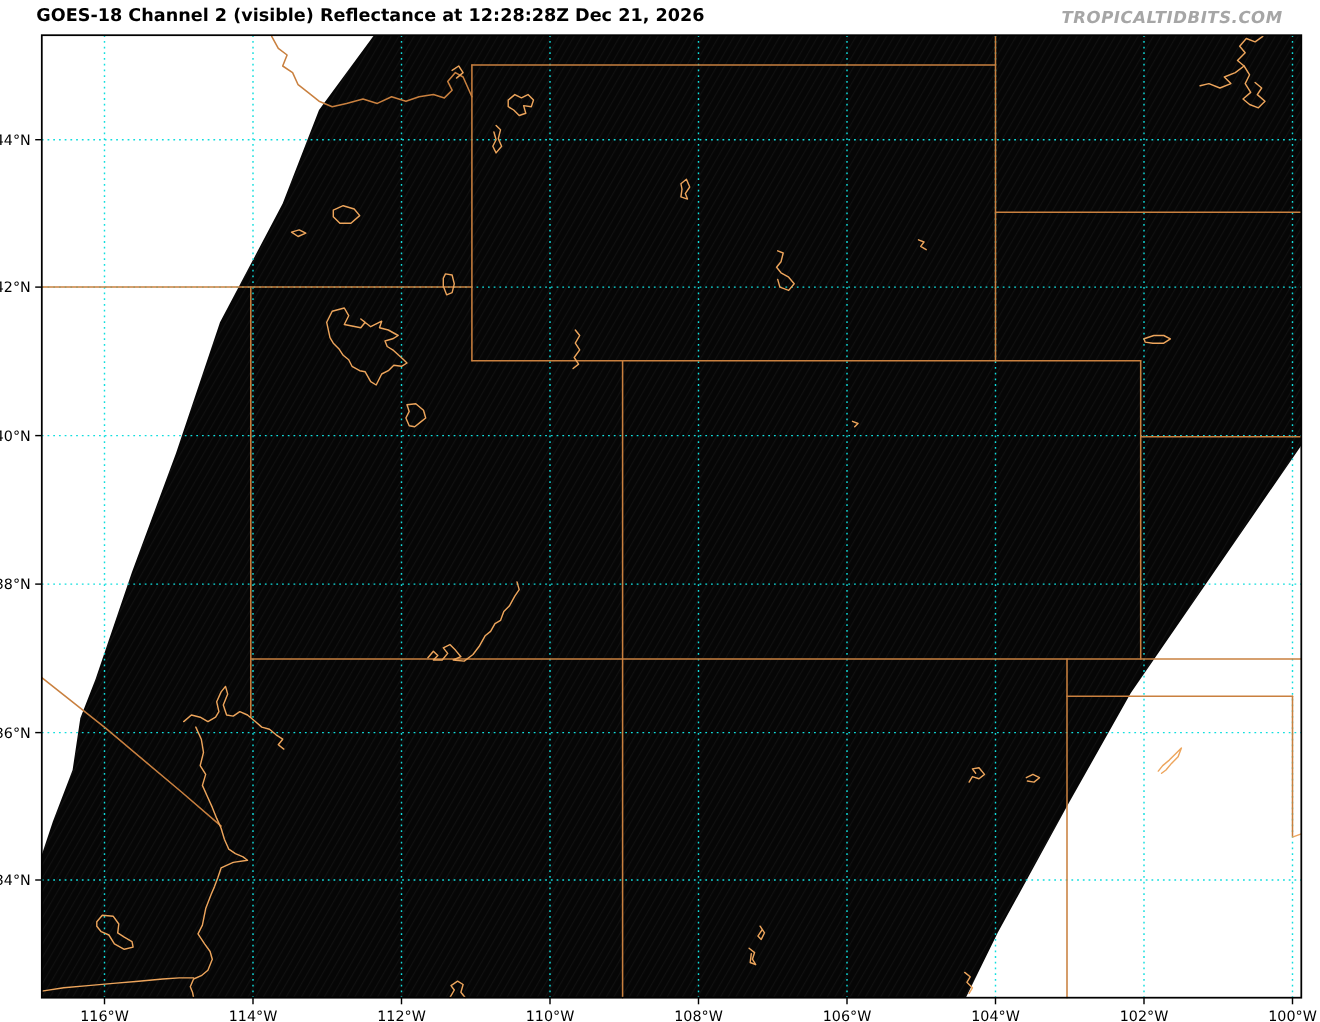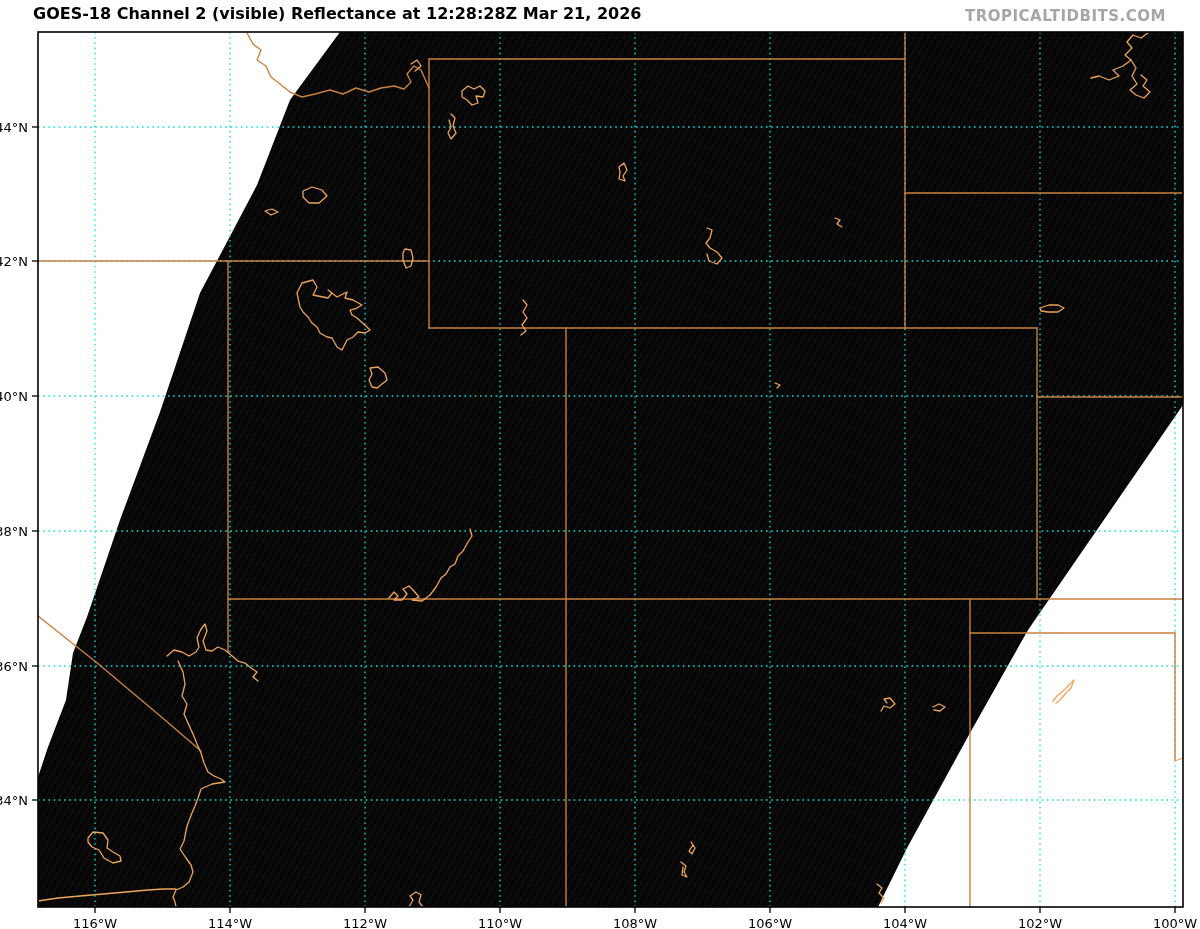--- a/index.html
+++ b/index.html
@@ -11,30 +11,30 @@
     overflow:hidden;
   }
   .plot-title{
     position:absolute;left:33px;top:4px;
     font-size:16px;font-weight:bold;color:#000;
     white-space:nowrap;
   }
   .watermark{
     position:absolute;right:34px;top:7px;
     font-size:15px;font-weight:bold;color:#a6a6a6;
-    letter-spacing:0.5px;white-space:nowrap;
+    letter-spacing:0.5px;white-space:nowrap;font-style:italic;
   }
   svg.map{position:absolute;left:0;top:0;}
   text.ticklab{font-family:"DejaVu Sans","Liberation Sans",sans-serif;font-size:13px;fill:#000;}
 </style>
 </head>
 <body>
 
 <div class="figure">
-  <div class="plot-title">GOES-18 Channel 2 (visible) Reflectance at 12:28:28Z Mar 21, 2026</div>
+  <div class="plot-title">GOES-18 Channel 2 (visible) Reflectance at 12:28:28Z Dec 21, 2026</div>
   <div class="watermark">TROPICALTIDBITS.COM</div>
   <svg class="map" width="1200" height="929" viewBox="0 0 1200 929">
       <defs>
         <pattern id="hatch" width="6" height="6" patternUnits="userSpaceOnUse" patternTransform="rotate(30)">
           <rect x="0" y="0" width="6" height="6" fill="none"></rect>
           <line x1="0" y1="0" x2="0" y2="6" stroke="rgba(255,255,255,0.045)" stroke-width="2"></line>
         </pattern>
       </defs>
       <g>
         <polygon points="340,32 1183,32 1183,405 1028,630 970,733 907,848 878,907 38,907 38,777 48,747 66,700 73,653 87,617 120,520 160,412 200,293 228,240 257,185 290,100" fill="#060606"></polygon>

